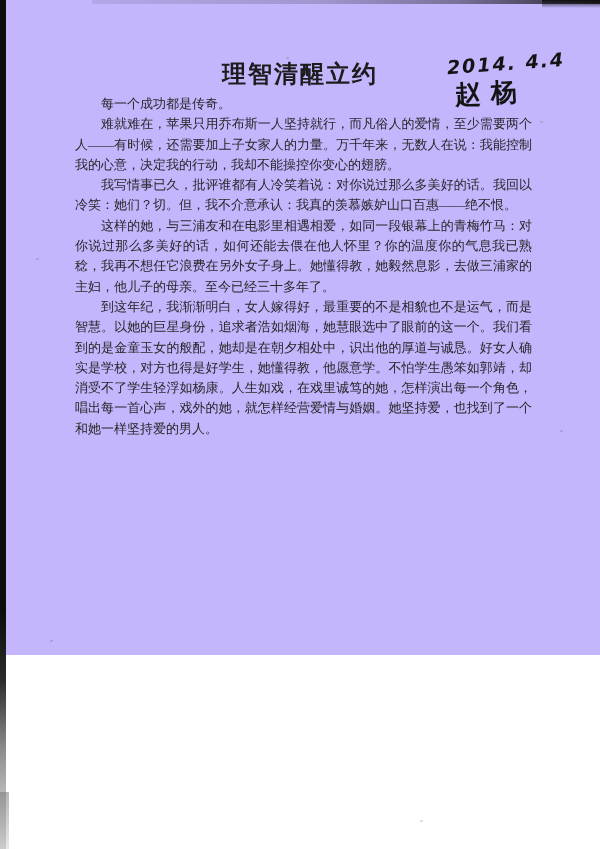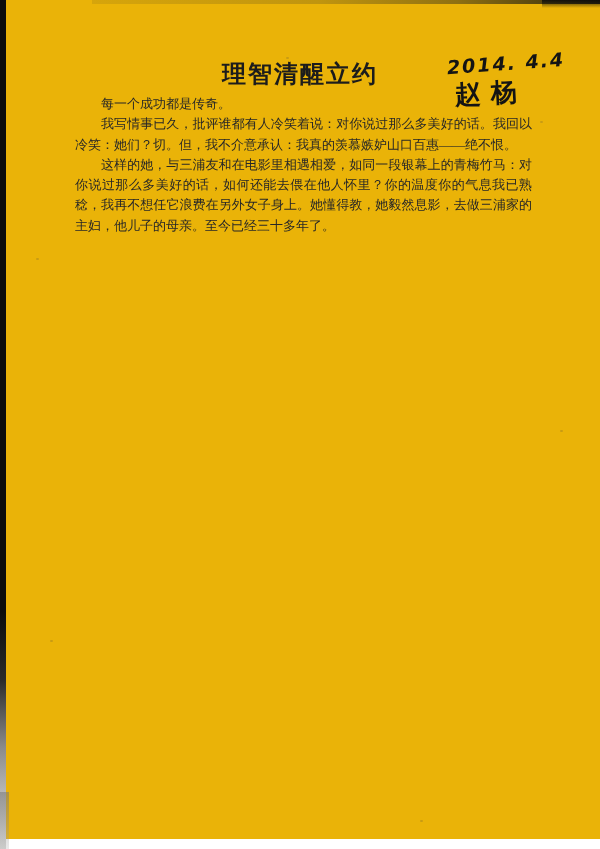--- a/index.html
+++ b/index.html
@@ -6,22 +6,22 @@
     margin: 0;
     padding: 0;
     width: 600px;
     height: 849px;
     background: #ffffff;
     overflow: hidden;
   }
   .page {
     position: relative;
     width: 600px;
-    height: 839px;
-    background: #eab308;
+    height: 655px;
+    background: #c4b5fd;
     font-family: "Liberation Serif", "DejaVu Serif", serif;
     color: #262626;
     text-decoration: underline;
   }
   
   .edge-left {
     position: absolute;
     left: 0; top: 0;
     width: 6px; height: 849px;
     background: linear-gradient(to bottom,
@@ -122,17 +122,19 @@
 
   <div class="doc-title">理智清醒立约</div>
 
   <div class="handwriting">
     <div class="hw-date">2014. 4.4</div>
     <div class="hw-signature">赵杨</div>
   </div>
 
   <div class="article">
       <p class="para">每一个成功都是传奇。</p>
+      <p class="para">难就难在，苹果只用乔布斯一人坚持就行，而凡俗人的爱情，至少需要两个人——有时候，还需要加上子女家人的力量。万千年来，无数人在说：我能控制我的心意，决定我的行动，我却不能操控你变心的翅膀。</p>
       <p class="para">我写情事已久，批评谁都有人冷笑着说：对你说过那么多美好的话。我回以冷笑：她们？切。但，我不介意承认：我真的羡慕嫉妒山口百惠——绝不恨。</p>
       <p class="para">这样的她，与三浦友和在电影里相遇相爱，如同一段银幕上的青梅竹马：对你说过那么多美好的话，如何还能去偎在他人怀里？你的温度你的气息我已熟稔，我再不想任它浪费在另外女子身上。她懂得教，她毅然息影，去做三浦家的主妇，他儿子的母亲。至今已经三十多年了。</p>
+      <p class="para">到这年纪，我渐渐明白，女人嫁得好，最重要的不是相貌也不是运气，而是智慧。以她的巨星身份，追求者浩如烟海，她慧眼选中了眼前的这一个。我们看到的是金童玉女的般配，她却是在朝夕相处中，识出他的厚道与诚恳。好女人确实是学校，对方也得是好学生，她懂得教，他愿意学。不怕学生愚笨如郭靖，却消受不了学生轻浮如杨康。人生如戏，在戏里诚笃的她，怎样演出每一个角色，唱出每一首心声，戏外的她，就怎样经营爱情与婚姻。她坚持爱，也找到了一个和她一样坚持爱的男人。</p>
     </div>
 
 </div>
 
 </body></html>

